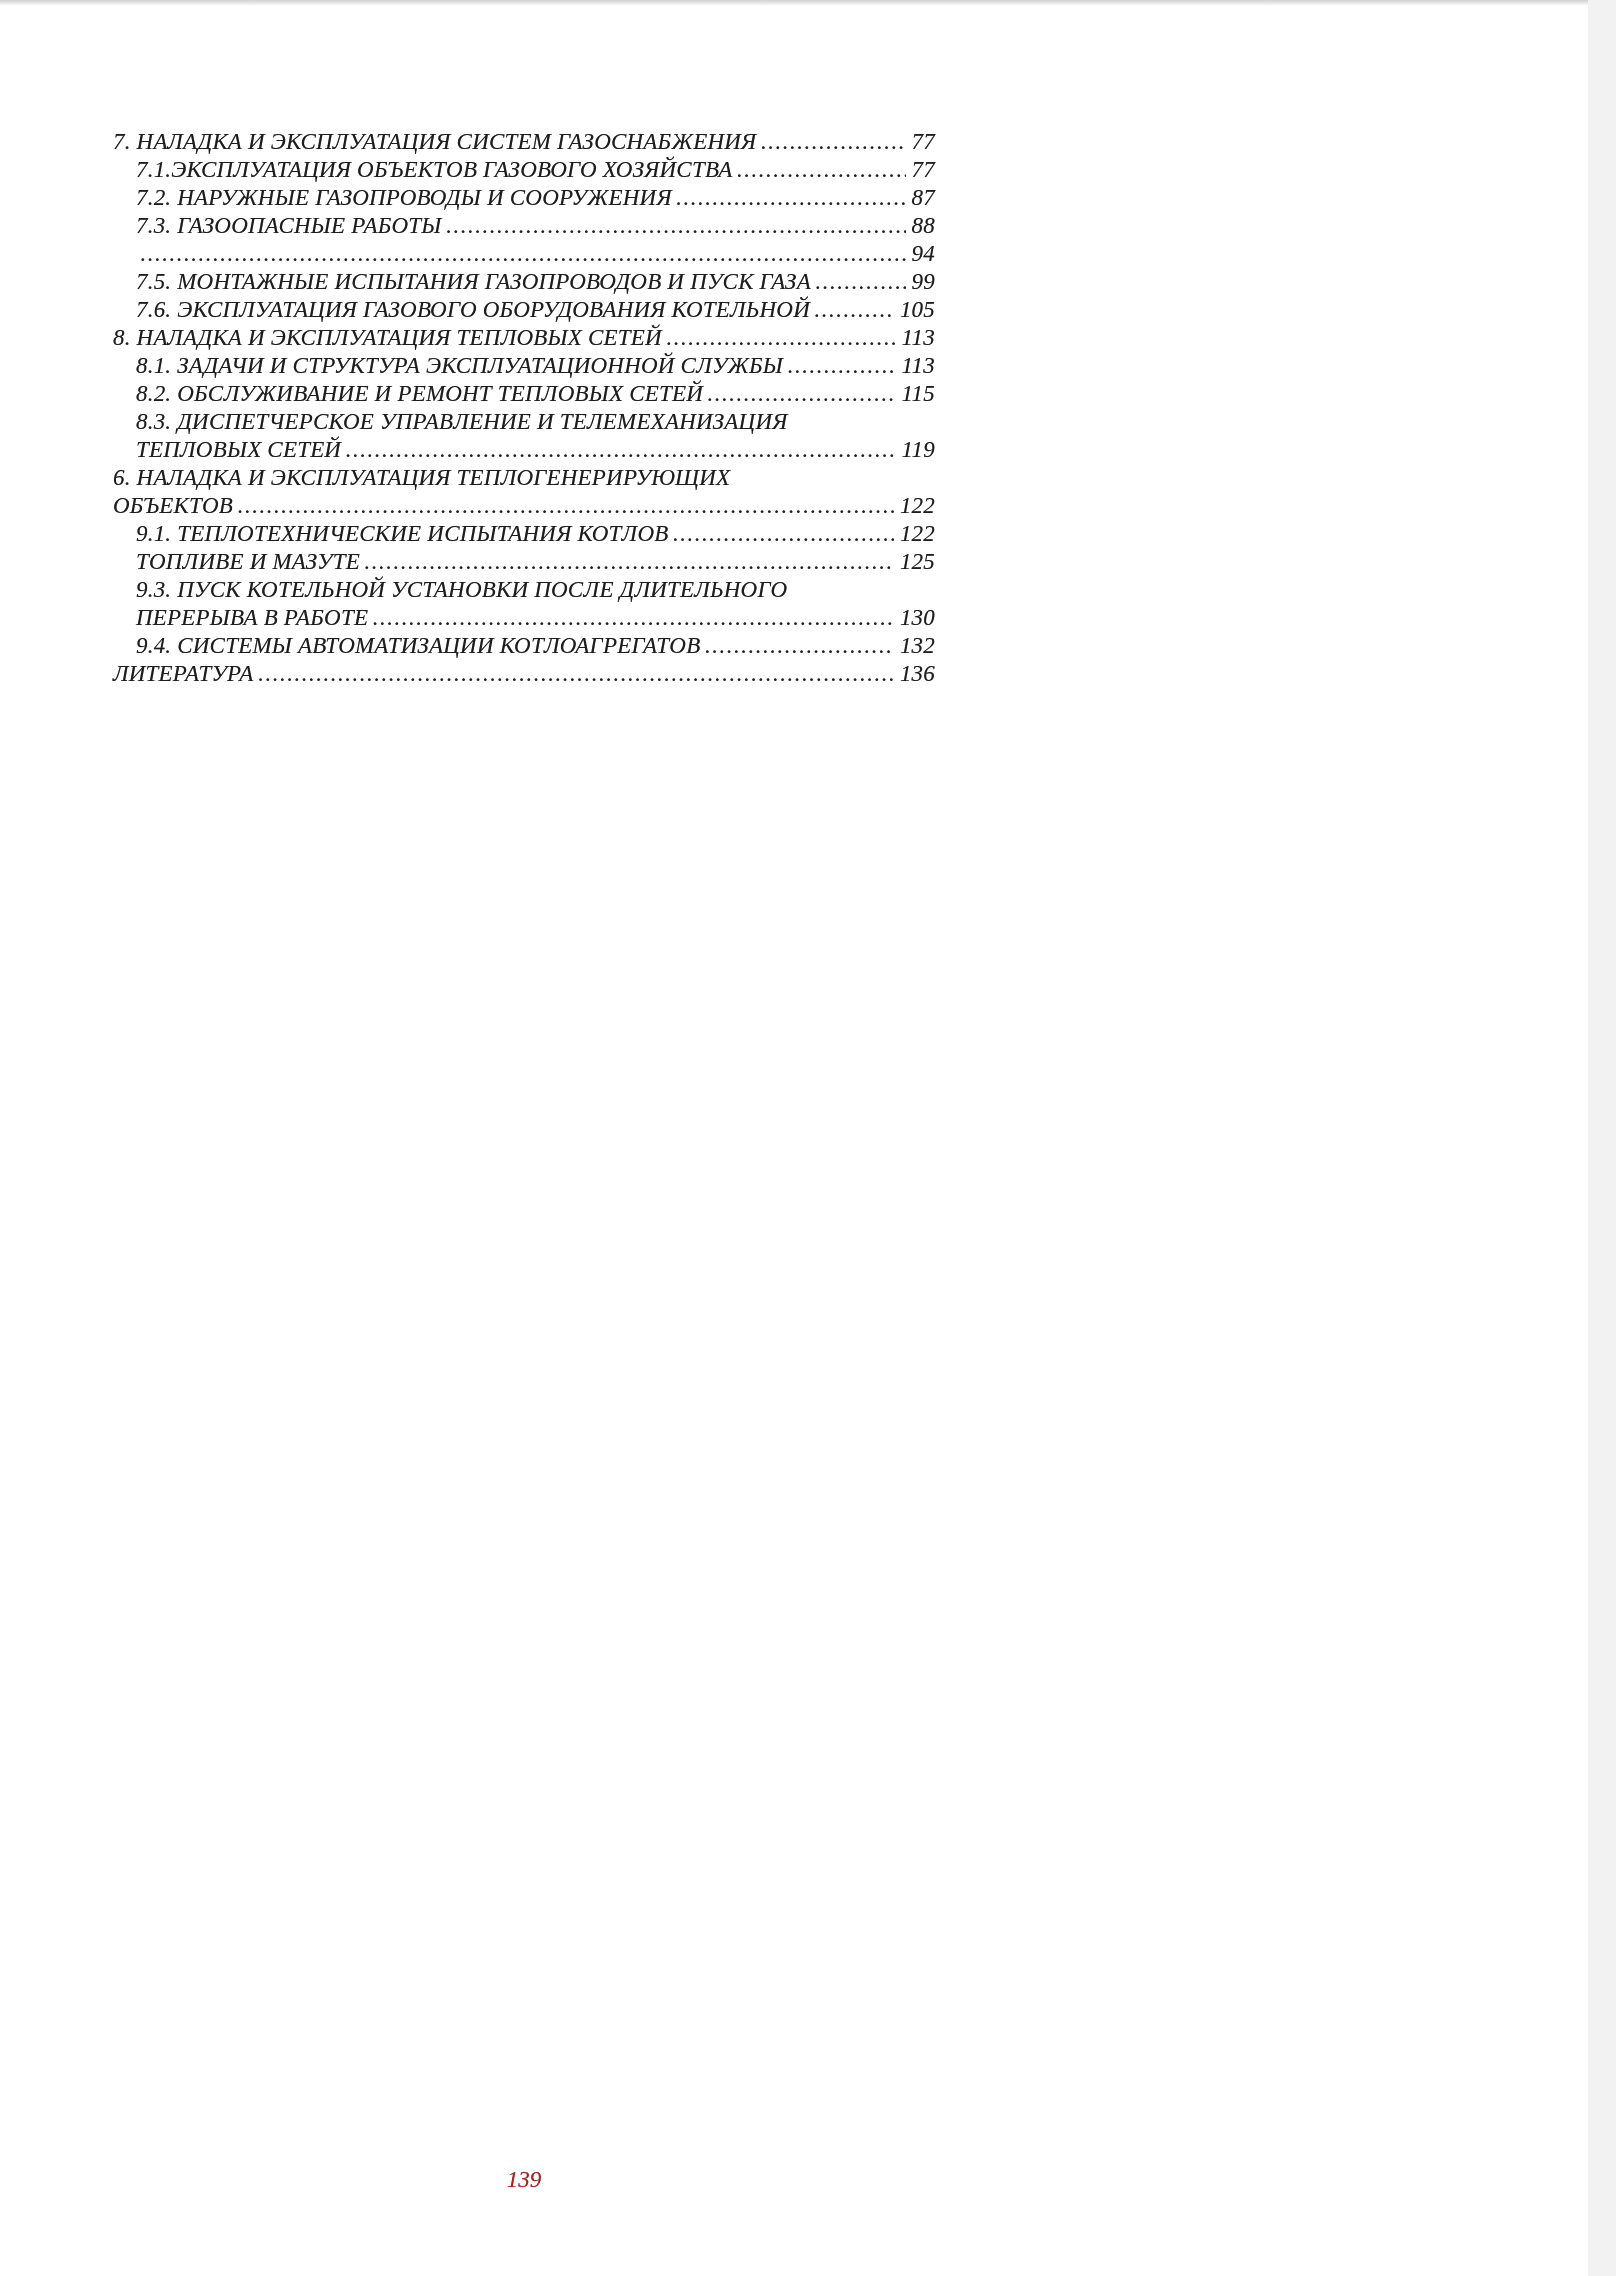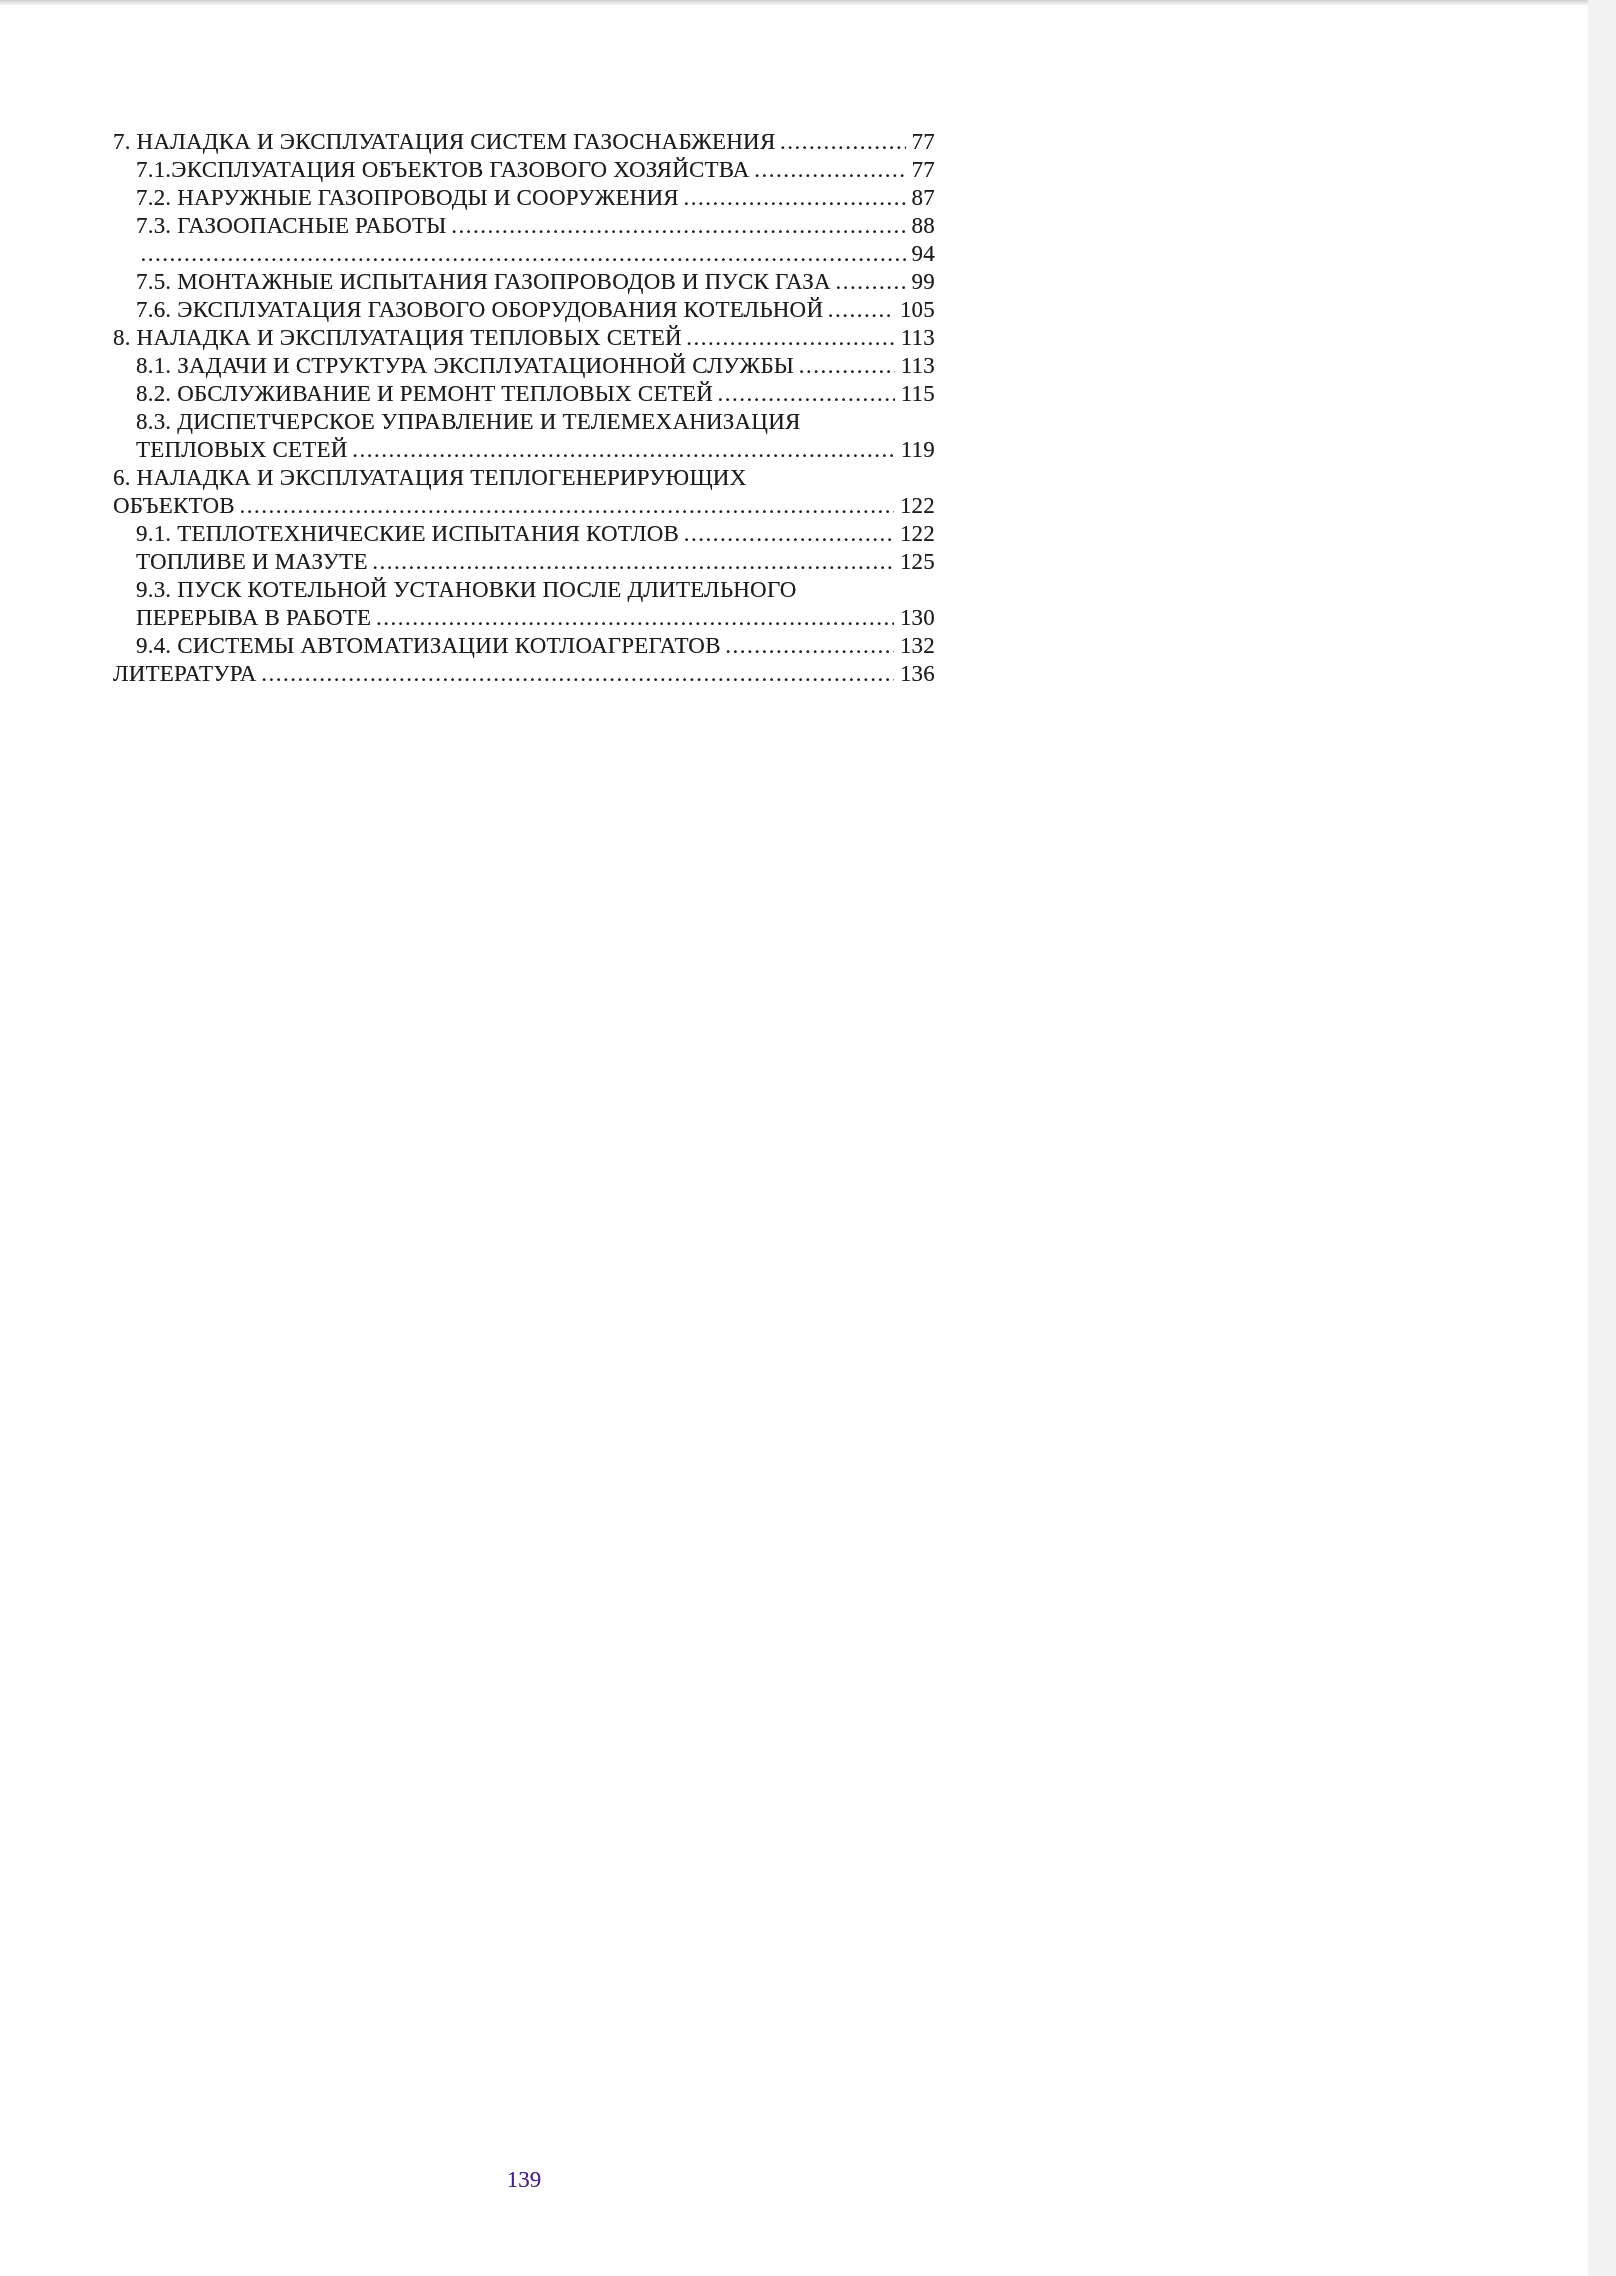--- a/index.html
+++ b/index.html
@@ -11,20 +11,21 @@
     height: 2276px;
     background: #f2f2f2;
     font-family: "Liberation Serif", "DejaVu Serif", serif;
   }
   .sheet {
     position: relative;
     width: 1588px;
     height: 2276px;
     background: #ffffff;
     overflow: hidden;
+    font-style: italic;
   }
   
   .scan-edge {
     position: absolute;
     top: 0;
     left: 0;
     width: 100%;
     height: 5.6px;
     background: linear-gradient(to bottom, rgba(150,150,150,0.45), rgba(255,255,255,0));
     pointer-events: none;
@@ -63,21 +64,21 @@
     padding-left: 5.6px;
     white-space: nowrap;
   }
   .footer-page {
     position: absolute;
     left: 113px;
     width: 822px;
     top: 2167px;
     text-align: center;
     font-size: 23px;
-    color: #4c1d95;
+    color: #b91c1c;
     text-shadow: 0 0 0.4px rgba(0,0,0,0.45);
   }
 </style>
 </head>
 <body>
 
 <div class="sheet">
   <div class="scan-edge"></div>
 
   <div class="toc">

